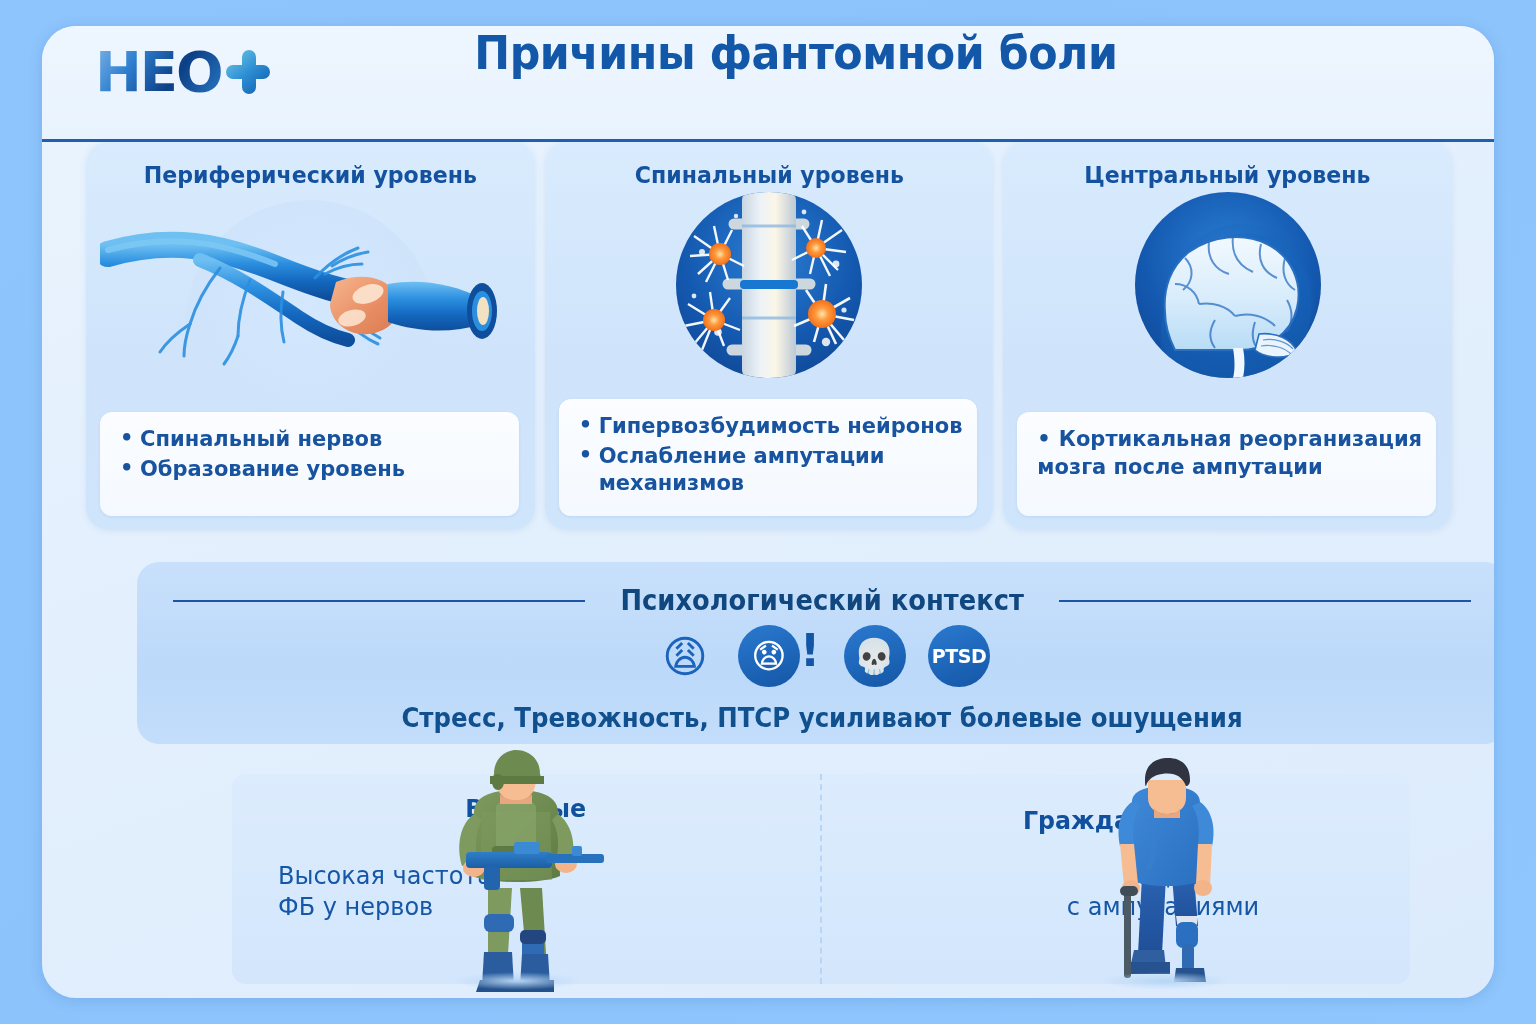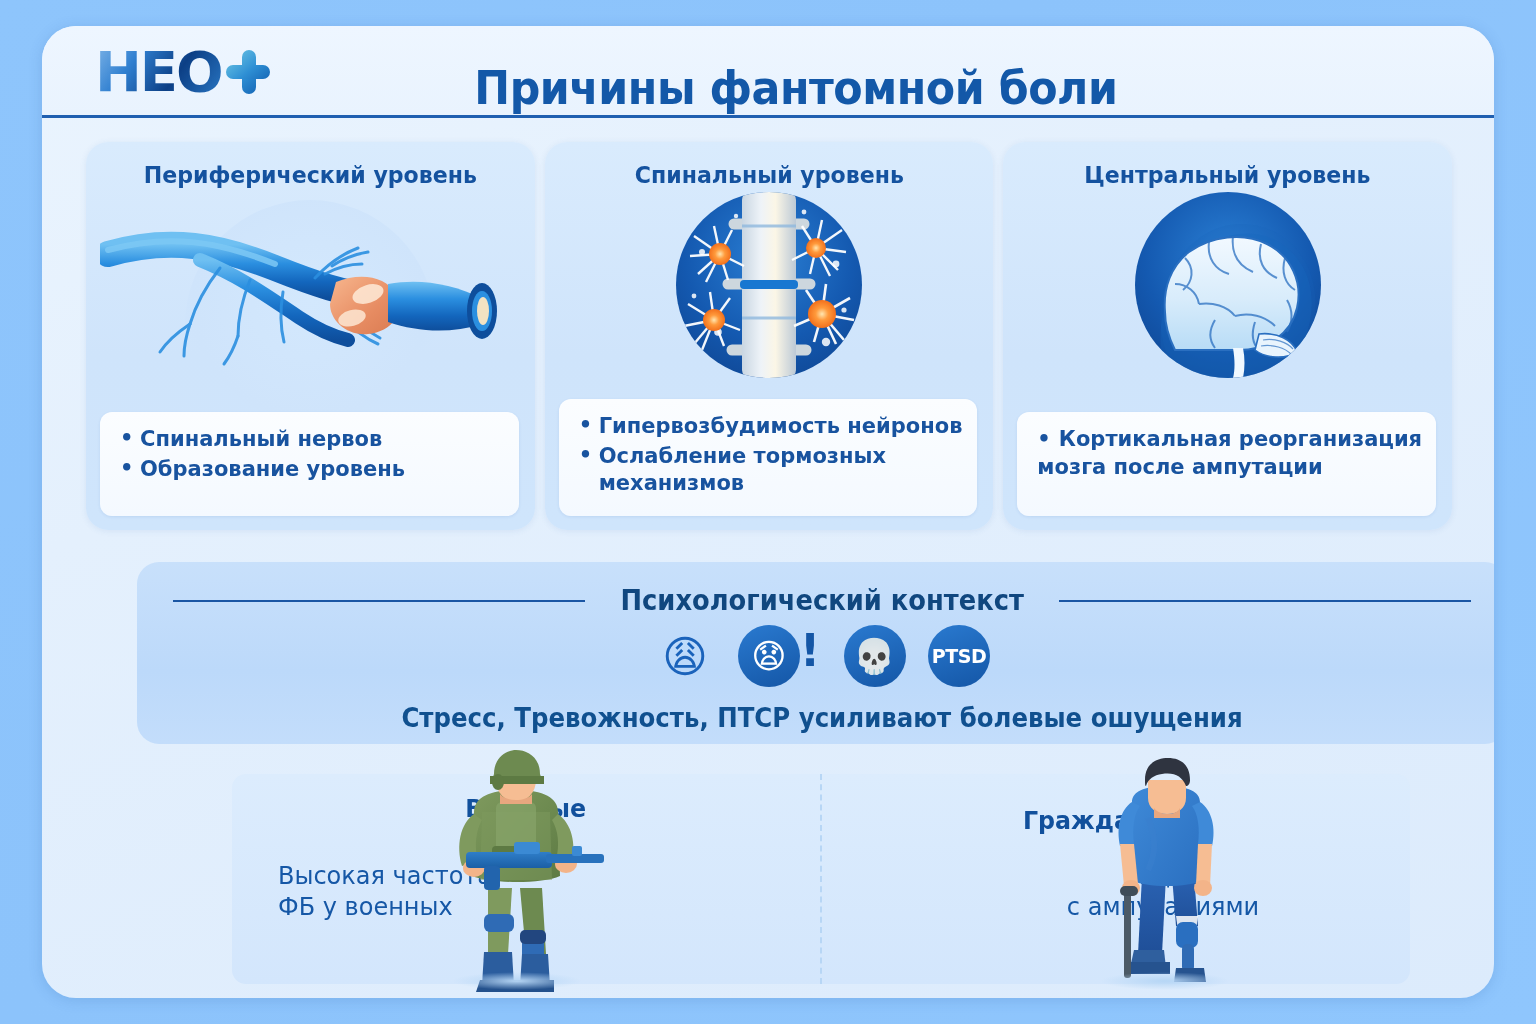--- a/index.html
+++ b/index.html
@@ -19,24 +19,24 @@
     width: 1452px; height: 972px;
     border-radius: 34px;
     background: linear-gradient(160deg,#eaf4fe 0%, #e4f0fd 35%, #dcebfc 100%);
     box-shadow: 0 2px 14px rgba(40,90,160,.18);
     overflow: hidden;
   }
 
   
   #header {
     position: relative;
-    height: 92px;
+    height: 116px;
     background: linear-gradient(180deg,#eef6ff 0%, #e9f3fe 100%);
     border-bottom: 3px solid #1f5fb0;
-    display: flex; align-items: flex-end;
+    display: flex; align-items: flex-start;
   }
   #logo {
     position: absolute; left: 53px; top: 20px;
     height: 52px; display: flex; align-items: center;
     letter-spacing: -2px;
   }
   .logo-glyph {
     font-size: 56px; font-weight: 700;
     font-family: "DejaVu Sans", sans-serif;
     background: linear-gradient(125deg,#7fb5e8 0%, #2f7fd0 30%, #0c3f85 62%, #2a79c6 100%);
@@ -376,21 +376,21 @@
                 </g>
                 <circle r="14" fill="url(#neuron)"></circle>
               </g>
             </g>
           </svg>
         </div>
       </div>
       <div class="bullets">
         <ul>
           <li>Гипервозбудимость нейронов</li>
-          <li>Ослабление тормозных механизмов</li>
+          <li>Ослабление ампутации механизмов</li>
         </ul>
       </div>
     </div>
 
     <div class="card card3">
       <div class="card-title">Центральный уровень</div>
       <div class="art">
         <div class="circle-art">
           <svg viewBox="0 0 186 186" width="186" height="186">
             <defs>
@@ -467,21 +467,21 @@
 
   <div id="bottom">
 
     <div class="half left">
       <div class="half-head">
         <div class="half-title">Военные</div>
         <div class="rule"></div>
       </div>
       <div class="half-text">
         <div>Высокая частота</div>
-        <div>ФБ у военных</div>
+        <div>ФБ у нервов</div>
       </div>
       <div class="figure soldier">
         <div class="fig-shadow"></div>
         <svg viewBox="0 0 190 250" width="190" height="250">
           <defs>
             <linearGradient id="camo" x1="0" y1="0" x2="1" y2="1">
               <stop offset="0%" stop-color="#7f9a5e"></stop>
                 <stop offset="55%" stop-color="#6d8a50"></stop>
               <stop offset="100%" stop-color="#5d7a43"></stop>
             </linearGradient>

